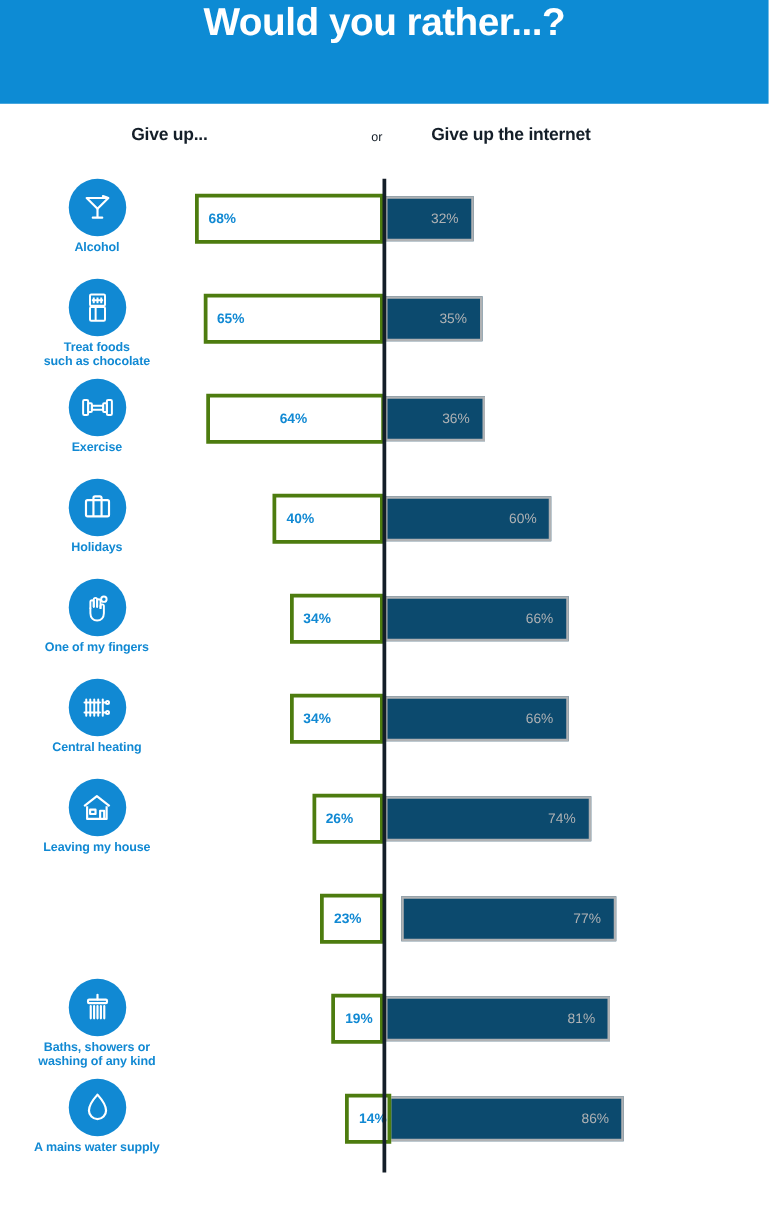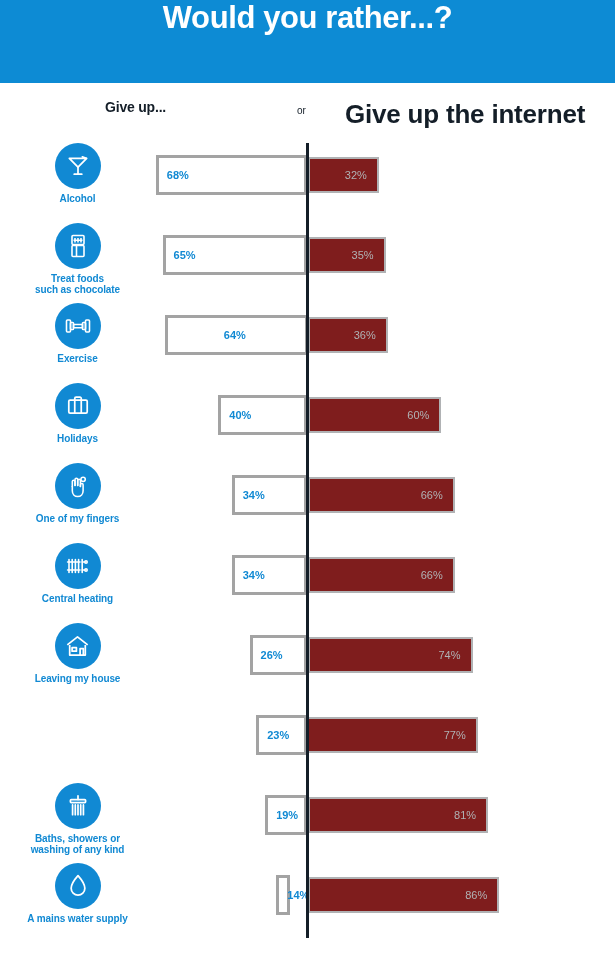--- a/index.html
+++ b/index.html
@@ -31,21 +31,21 @@
     position: absolute; left: 105px; top: 0;
     font-size: 14px; font-weight: bold; color: #141e28;
     letter-spacing: -0.2px;
   }
   .hdr-or {
     position: absolute; left: 297px; top: 6px;
     font-size: 10px; color: #141e28;
   }
   .hdr-right {
     position: absolute; left: 345px; top: 0;
-    font-size: 26px; font-weight: bold; color: #141e28;
+    font-size: 14px; font-weight: bold; color: #141e28;
     letter-spacing: -0.2px;
   }
 
   
   .chart { position: absolute; left: 0; top: 0; width: 615px; height: 973px; }
   .divider {
     position: absolute;
     left: 306px; top: 143px;
     width: 3px; height: 795px;
     background: #141e28;
@@ -73,34 +73,34 @@
     font-weight: bold;
     color: #1189d3;
     line-height: 11px;
     letter-spacing: -0.1px;
   }
 
   
   .bar-left {
     position: absolute;
     height: 40px;
-    border: 3px solid #a3a3a3;
+    border: 3px solid #4d7c0f;
     background: #ffffff;
     z-index: 3;
     display: flex; align-items: center;
   }
   .bar-left .val {
     font-size: 11px; font-weight: bold; color: #1189d3;
     margin-left: 8px;
   }
   .bar-right {
     position: absolute;
     height: 36px;
     border: 2px solid #b0b2b4;
-    background: #7f1d1d;
+    background: #0c4a6e;
     z-index: 2;
     display: flex; align-items: center; justify-content: flex-end;
   }
   .bar-right .val {
     font-size: 11px; color: #b0b2b4;
     margin-right: 10px;
   }
 </style>
 </head>
 <body>
@@ -267,21 +267,21 @@
           <span class="val">26%</span>
         </div>
         <div class="bar-right" style="left: 307.5px; width: 165.02px; top: 14px;">
           <span class="val">74%</span>
         </div>
       </div>
       <div class="row" style="top: 703px;">
         <div class="bar-left" style="left: 256.21px; width: 51.29px; top: 12px;">
           <span class="val">23%</span>
         </div>
-        <div class="bar-right" style="left: 306px; width: 171.71px; top: 14px;">
+        <div class="bar-right" style="left: 321px; width: 171.71px; top: 14px;">
           <span class="val">77%</span>
         </div>
       </div>
       <div class="row" style="top: 783px;">
         <div class="icon-block">
           <div class="icon-circle">
             <svg width="26" height="26" viewBox="0 0 24 24" fill="none" stroke="#fff" stroke-width="1.6" stroke-linecap="round" stroke-linejoin="round">
               <path d="M12 2.6v3.4"></path>
               <rect x="5" y="6.2" width="14" height="2.6" rx="0.8"></rect>
               <path d="M7 11v9M9.5 11v9M12 11v9M14.5 11v9M17 11v9"></path>
@@ -303,21 +303,21 @@
         <div class="icon-block">
           <div class="icon-circle">
             <svg width="24" height="27" viewBox="0 0 22 26" fill="none" stroke="#fff" stroke-width="1.7" stroke-linejoin="round">
               <path d="M11 2.6c0 0-6.6 7.4-6.6 12.2a6.6 6.6 0 1013.2 0C17.6 10 11 2.6 11 2.6z"></path>
             </svg>
           </div>
           <div class="icon-label">
             <div>A mains water supply</div>
           </div>
         </div>
-        <div class="bar-left" style="left: 276.28px; width: 14px; top: 12px; text-align: center;">
+        <div class="bar-left" style="left: 276.28px; width: 37px; top: 12px; text-align: center;">
           <span class="val">14%</span>
         </div>
         <div class="bar-right" style="left: 307.5px; width: 191.78px; top: 14px;">
           <span class="val">86%</span>
         </div>
       </div>
     </div>
 
 </div>
 

